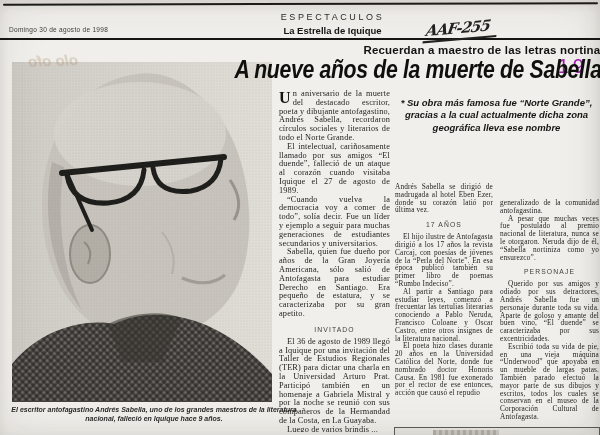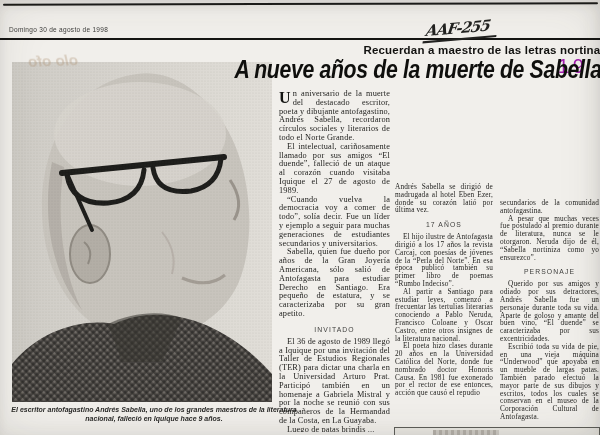--- a/index.html
+++ b/index.html
@@ -89,20 +89,24 @@
     opacity:.8;
   }
 </style>
 </head>
 <body>
 
 <div class="page">
 
   <div class="topline"></div>
   <div class="date">Domingo 30 de agosto de 1998</div>
+  <div class="masthead">
+    <div class="section">ESPECTACULOS</div>
+    <div class="paper-name">La Estrella de Iquique</div>
+  </div>
   <div class="handwriting">AAF-255</div>
   <div class="pagenum">19</div>
   <div class="headrule"></div>
 
   <div class="kicker">Recuerdan a maestro de las letras nortinas</div>
   <div class="main-head">
     <span>A nueve años de la muerte de Sabella</span>
   </div>
 
   <div class="ghost">olo ofo</div>
@@ -154,37 +158,38 @@
 
   <div class="caption">El escritor antofagastino Andrés Sabella, uno de los grandes maestros de la literatura nacional, falleció en Iquique hace 9 años.</div>
 
   <div class="col1 bodycol">
     <p class="cont"><span class="dropcap">U</span><span>n aniversario de la muerte del destacado escritor, poeta y dibujante antofagastino, Andrés Sabella, recordaron círculos sociales y literarios de todo el Norte Grande.</span></p>
     <p>El intelectual, cariñosamente llamado por sus amigos “El duende”, falleció de un ataque al corazón cuando visitaba Iquique el 27 de agosto de 1989.</p>
     <p>“Cuando vuelva la democracia voy a comer de todo”, solía decir. Fue un líder y ejemplo a seguir para muchas generaciones de estudiantes secundarios y universitarios.</p>
     <p>Sabella, quien fue dueño por años de la Gran Joyería Americana, sólo salió de Antofagasta para estudiar Derecho en Santiago. Era pequeño de estatura, y se caracterizaba por su gran apetito.</p>
     <div class="subhead">INVITADO</div>
     <p>El 36 de agosto de 1989 llegó a Iquique por una invitación del Taller de Estudios Regionales (TER) para dictar una charla en la Universidad Arturo Prat. Participó también en un homenaje a Gabriela Mistral y por la noche se reunió con sus compañeros de la Hermandad de la Costa, en La Guayaba.</p>
-    <p>Luego de patas brindis ...</p>
+    <p>Luego de varios brindis ...</p>
   </div>
 
   <div class="quotes">
+    <p class="quote">* Su obra más famosa fue “Norte Grande”, gracias a la cual actualmente dicha zona geográfica lleva ese nombre</p>
   </div>
 
   <div class="col2 bodycol">
     <p class="cont">Andrés Sabella se dirigió de madrugada al hotel Eben Ezer, donde su corazón latió por última vez.</p>
     <div class="subhead">17 AÑOS</div>
     <p>El hijo ilustre de Antofagasta dirigió a los 17 años la revista Carcaj, con poesías de jóvenes de la “Perla del Norte”. En esa época publicó también su primer libro de poemas “Rumbo Indeciso”.</p>
     <p>Al partir a Santiago para estudiar leyes, comenzó a frecuentar las tertulias literarias conociendo a Pablo Neruda, Francisco Coloane y Oscar Castro, entre otros insignes de la literatura nacional.</p>
     <p>El poeta hizo clases durante 20 años en la Universidad Católica del Norte, donde fue nombrado doctor Honoris Causa. En 1981 fue exonerado por el rector de ese entonces, acción que causó el repudio</p>
   </div>
 
   <div class="col3 bodycol">
-    <p class="cont">secundarios de la comunidad antofagastina.</p>
-    <p>A pesar que muchas veces fue postulado al premio durante de literatura, nunca se le otorgaron. Neruda dijo de él, “Sabella nortiniza como yo ensurezco”.</p>
+    <p class="cont">generalizado de la comunidad antofagastina.</p>
+    <p>A pesar que muchas veces fue postulado al premio nacional de literatura, nunca se le otorgaron. Neruda dijo de él, “Sabella nortiniza como yo ensurezco”.</p>
     <div class="subhead">PERSONAJE</div>
     <p>Querido por sus amigos y odiado por sus detractores, Andrés Sabella fue un personaje durante toda su vida. Aparte de goloso y amante del buen vino, “El duende” se caracterizaba por sus excentricidades.</p>
     <p>Escribió toda su vida de pie, en una vieja máquina “Underwood” que apoyaba en un mueble de largas patas. También parado efectuó la mayor parte de sus dibujos y escritos, todos los cuales se conservan en el museo de la Corporación Cultural de Antofagasta.</p>
   </div>
 
   <div class="nextbox">
     <div class="smudge"></div>
   </div>
 
   <div class="vignette"></div>

